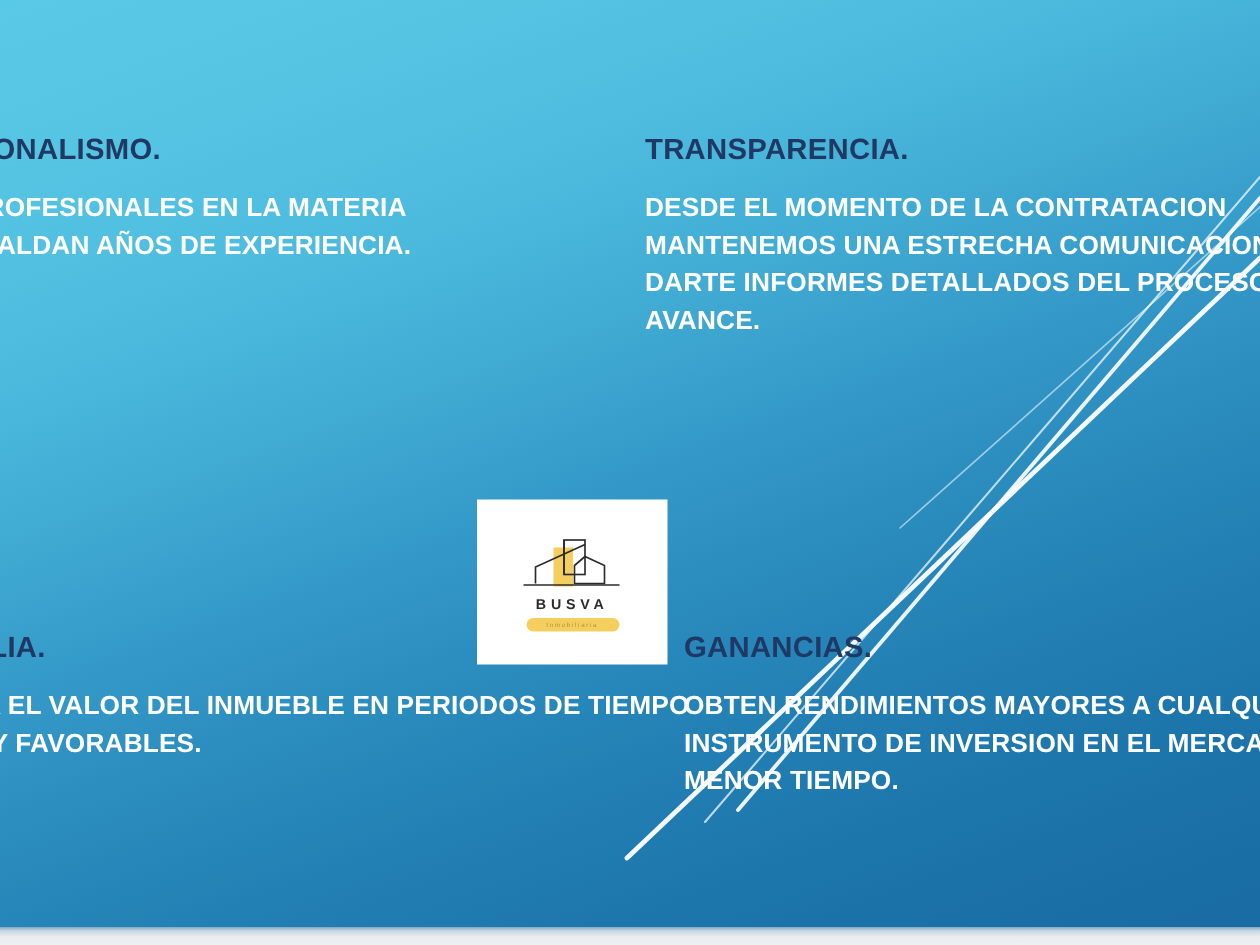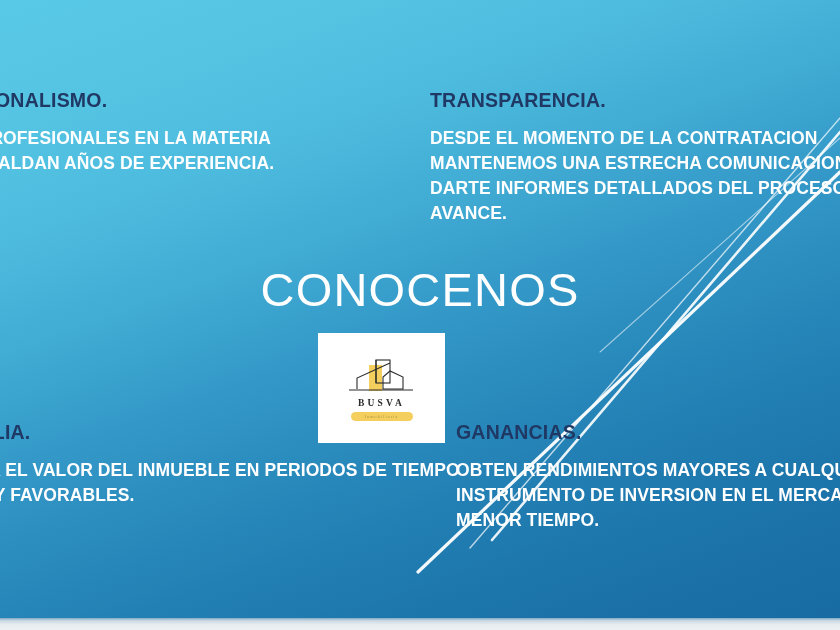--- a/index.html
+++ b/index.html
@@ -121,21 +121,20 @@
     background: #ffffff;
     z-index: 20;
     overflow: hidden;
   }
   #logo-inner {
     position: absolute;
     left: 0;
     right: 0;
     top: 24px;
     text-align: center;
-    font-family: Liberation Serif, serif;
   }
   #logo-mark {
     display: block;
     margin: 0 auto;
   }
   #logo-wordmark {
     display: block;
     margin: 2px auto 0 auto;
     color: #2b2b2b;
     font-size: 9.5px;
@@ -188,21 +187,20 @@
   <div class="block" id="block-transparencia">
     <p class="heading">TRANSPARENCIA.</p>
     <p class="body-text">
       <span class="line">DESDE EL MOMENTO DE LA CONTRATACION</span>
       <span class="line">MANTENEMOS UNA ESTRECHA COMUNICACION</span>
       <span class="line">DARTE INFORMES DETALLADOS DEL PROCESO</span>
       <span class="line">AVANCE.</span>
     </p>
   </div>
 
-  <h1 id="title">CONOCENOS</h1>
 
   <div id="logo-card">
     <div id="logo-inner">
       <svg id="logo-mark" width="78" height="40" viewBox="0 0 78 40">
         <rect x="26" y="8" width="13" height="26" fill="#f5cf5e"></rect>
         <g fill="none" stroke="#2b2b2b" stroke-width="1.1">
           <path d="M33 3 L33 26"></path>
           <rect x="33" y="3" width="14" height="23"></rect>
           <path d="M14 32 L14 21 L47 6"></path>
           <path d="M47 14 L40 20 L40 32 L60 32 L60 20 L47 14 Z"></path>

